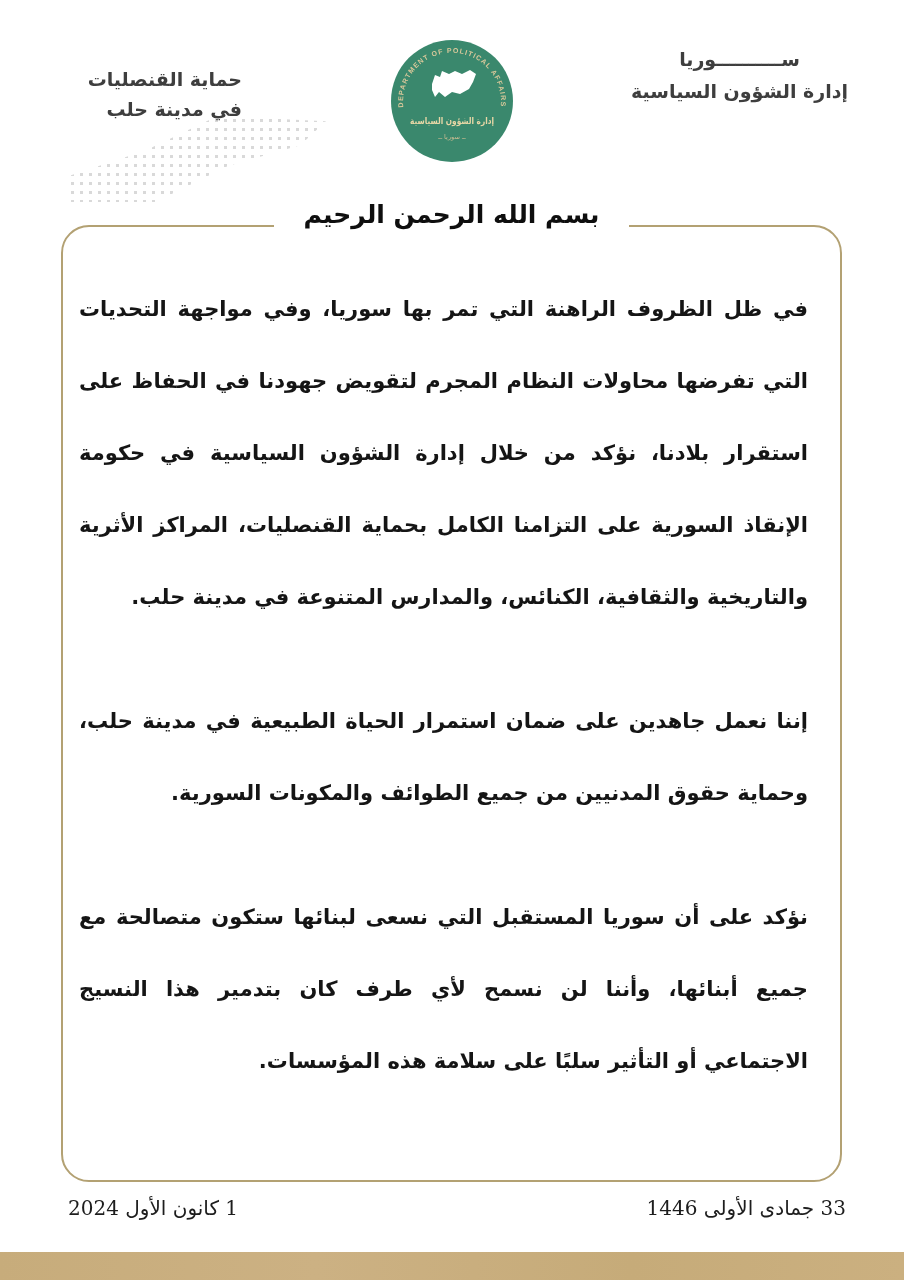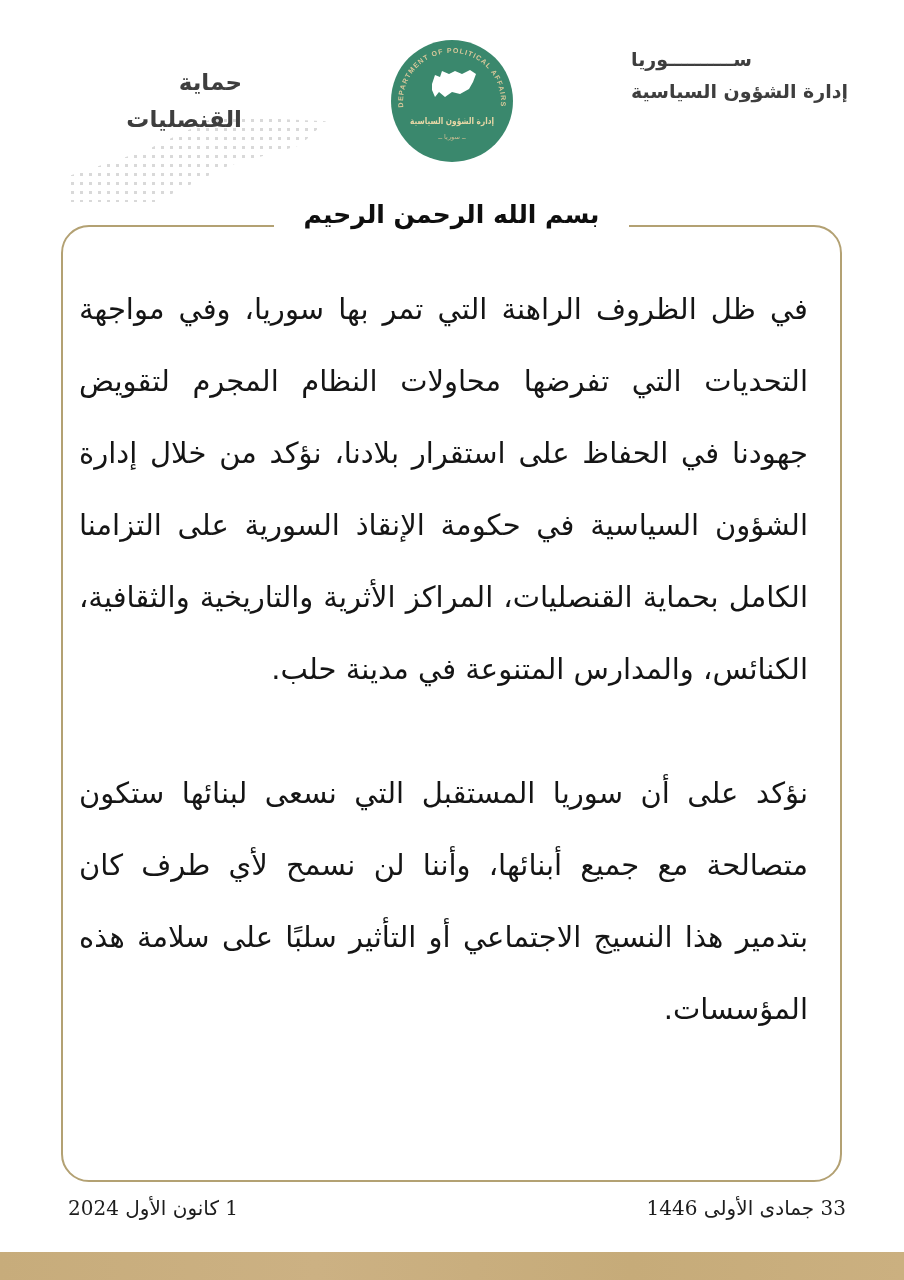--- a/index.html
+++ b/index.html
@@ -9,36 +9,36 @@
     width:904px; height:1280px;
     background:#ffffff;
     overflow:hidden;
     font-family:"DejaVu Sans", sans-serif;
   }
 
   
   .event-title {
     position:absolute; left:58px; top:64px; width:184px;
     text-align:right; direction:rtl;
-    font-size:23px; font-weight:bold; color:#3e3e3e;
+    font-size:19px; font-weight:bold; color:#3e3e3e;
     line-height:1.6; z-index:2;
   }
   .dotted-map {
     position:absolute; left:68px; top:116px; width:258px; height:86px;
     background-image:radial-gradient(circle, #d9d9d9 1.5px, transparent 1.7px);
     background-size:9px 9px;
     clip-path:polygon(58% 0, 100% 6%, 90% 34%, 62% 58%, 34% 100%, 0 100%, 0 70%, 30% 40%);
     z-index:1;
   }
   .logo {
     position:absolute; left:391px; top:40px; width:122px; height:122px;
   }
   .org-block {
     position:absolute; right:56px; top:44px;
-    direction:rtl; text-align:left;
+    direction:rtl; text-align:center;
     font-size:19px; font-weight:bold; color:#3e3e3e;
     line-height:1.68;
   }
 
   
   .statement-box {
     position:absolute; left:61px; top:225px;
     width:781px; height:957px;
     border:2px solid #b3a173;
     border-radius:28px;
@@ -50,21 +50,21 @@
     background:#ffffff;
     padding:0 30px;
     height:58px; line-height:58px;
     font-size:25px; font-weight:bold; color:#0e0e0e;
     white-space:nowrap;
     direction:rtl;
   }
   .statement-box p {
     direction:rtl;
     text-align:justify;
-    font-size:29px; font-weight:normal; color:#151515;
+    font-size:21px; font-weight:bold; color:#151515;
     line-height:72px;
     margin-bottom:52px;
   }
 
   
   .date {
     position:absolute; top:1196px;
     font-family:"DejaVu Serif","DejaVu Sans",serif;
     font-size:20px; color:#1d1d1d;
     direction:rtl; white-space:nowrap;
@@ -78,20 +78,21 @@
     background:linear-gradient(90deg,#c7ac7b 0%, #ccb183 35%, #c6ab79 70%, #cbb080 100%);
   }
 </style>
 </head>
 <body>
 
 <div class="page">
 
   <div class="event-title">
     <div>حماية القنصليات</div>
+    <div>في مدينة حلب</div>
   </div>
   <div class="dotted-map"></div>
 
   <div class="logo">
     <svg width="122" height="122" viewBox="0 0 122 122">
       <circle cx="61" cy="61" r="61" fill="#3a886d"></circle>
       <path id="logo-arc" d="M 15.5,80 A 49,49 0 1 1 106.5,80" fill="none"></path>
       <text font-size="7" letter-spacing="1.1" fill="#d9c89a" font-weight="bold" font-family="'Liberation Sans',sans-serif">
         <textPath href="#logo-arc" startOffset="50%" text-anchor="middle">DEPARTMENT OF POLITICAL AFFAIRS</textPath>
       </text>
@@ -102,20 +103,21 @@
   </div>
 
   <div class="org-block">
     <div>ســــــــــوريا</div>
     <div>إدارة الشؤون السياسية</div>
   </div>
 
   <section class="statement-box">
     <div class="basmala">بسم الله الرحمن الرحيم</div>
     <p>في ظل الظروف الراهنة التي تمر بها سوريا، وفي مواجهة التحديات التي تفرضها محاولات النظام المجرم لتقويض جهودنا في الحفاظ على استقرار بلادنا، نؤكد من خلال إدارة الشؤون السياسية في حكومة الإنقاذ السورية على التزامنا الكامل بحماية القنصليات، المراكز الأثرية والتاريخية والثقافية، الكنائس، والمدارس المتنوعة في مدينة حلب.</p>
+    <p>إننا نعمل جاهدين على ضمان استمرار الحياة الطبيعية في مدينة حلب، وحماية حقوق المدنيين من جميع الطوائف والمكونات السورية.</p>
     <p>نؤكد على أن سوريا المستقبل التي نسعى لبنائها ستكون متصالحة مع جميع أبنائها، وأننا لن نسمح لأي طرف كان بتدمير هذا النسيج الاجتماعي أو التأثير سلبًا على سلامة هذه المؤسسات.</p>
   </section>
 
   <div class="date date-gregorian">1 كانون الأول 2024</div>
   <div class="date date-hijri">33 جمادى الأولى 1446</div>
 
   <div class="bottom-strip"></div>
 
 </div>
 

